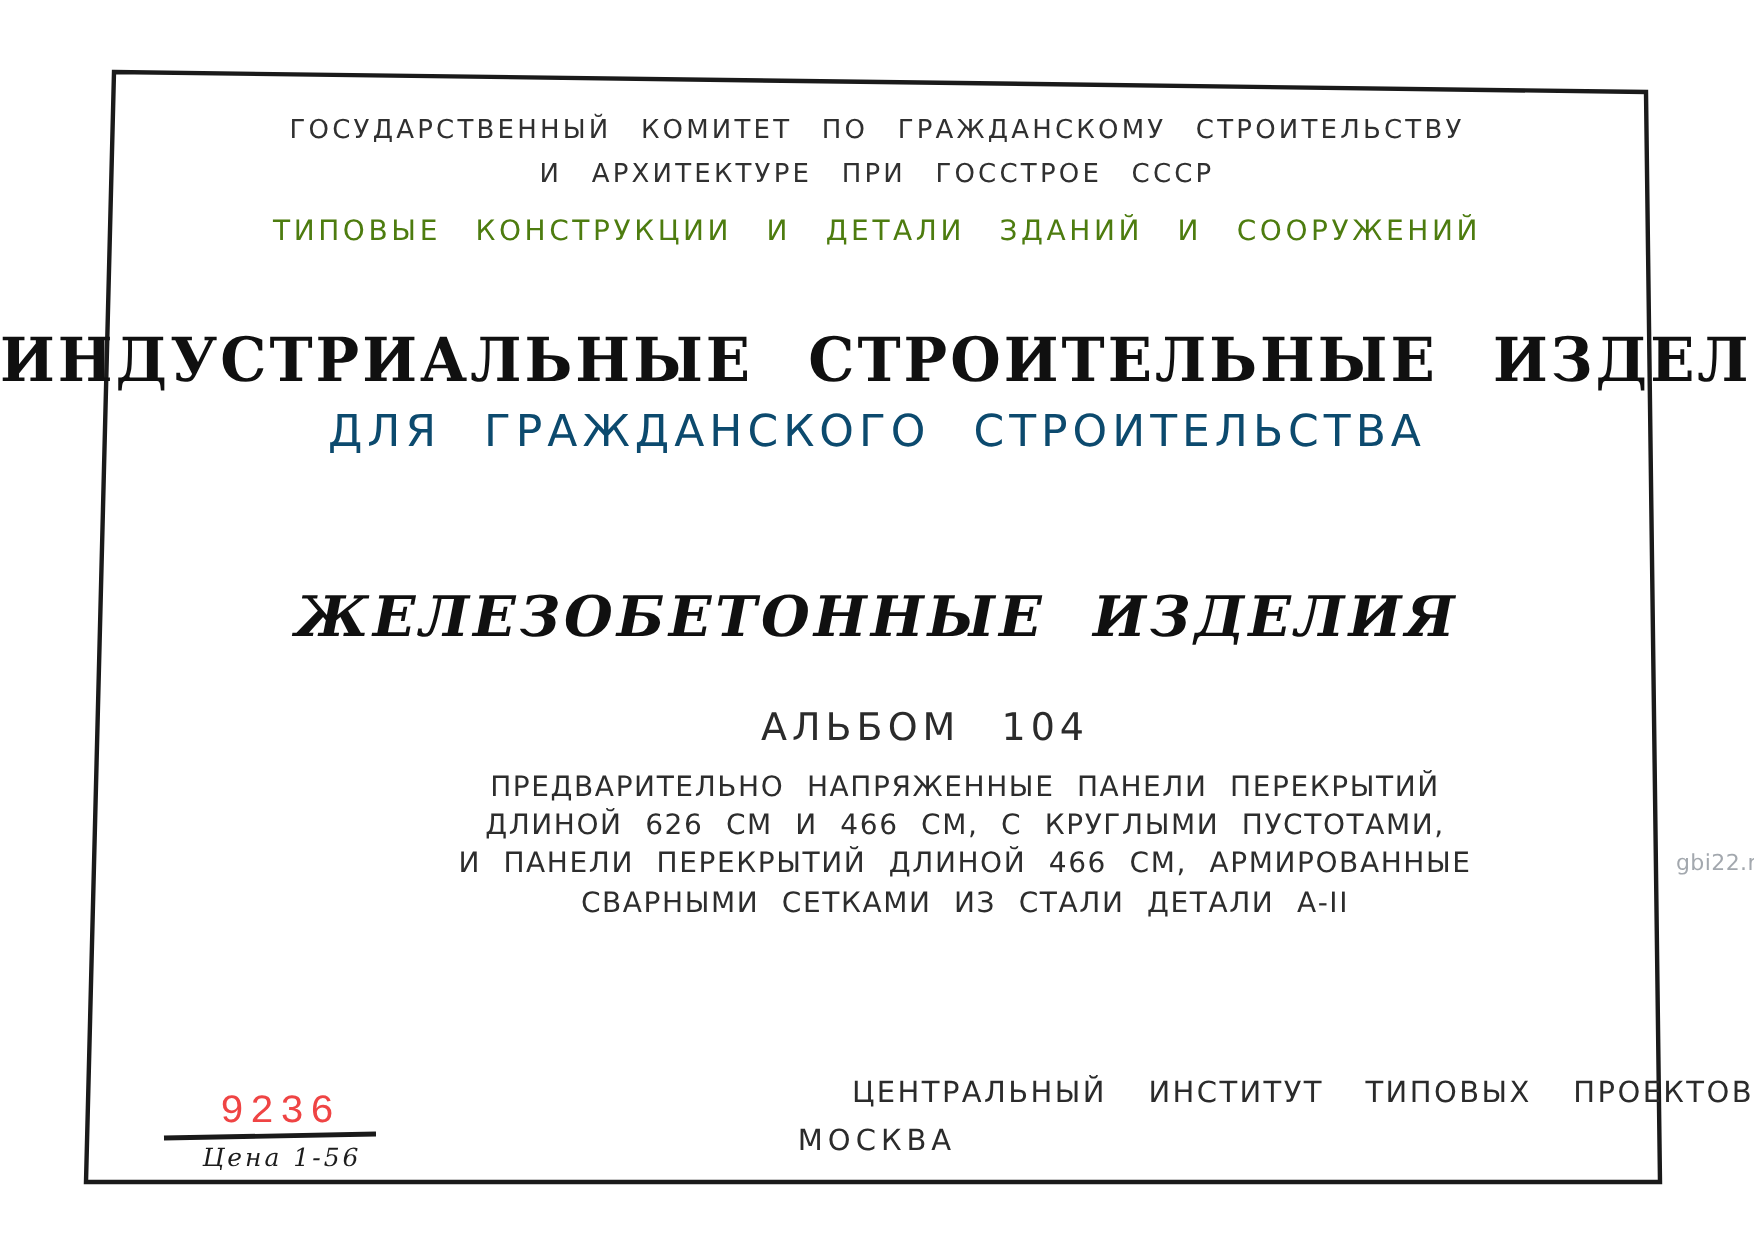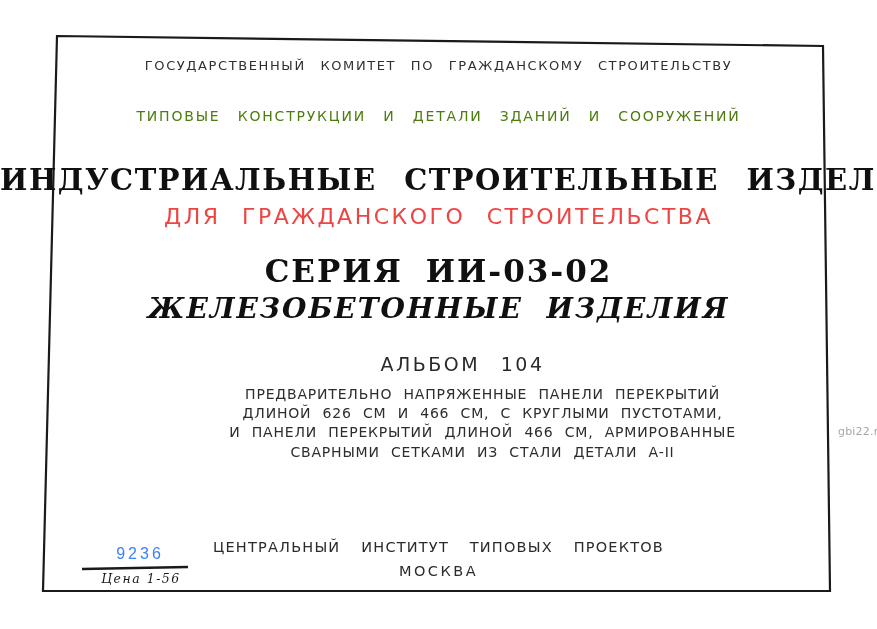--- a/index.html
+++ b/index.html
@@ -11,35 +11,35 @@
     font-family:"DejaVu Sans",sans-serif;
     color:#262626;
   }
   .page svg.borderlayer{position:absolute;left:0;top:0;pointer-events:none;}
   .cline{position:absolute;left:0;width:877px;text-align:center;white-space:nowrap;}
   .hand{font-family:"DejaVu Sans",sans-serif;color:#2b2b2b;}
   .org{font-size:13px;letter-spacing:1.6px;word-spacing:9px;color:#303030;}
   .typ{font-size:14px;letter-spacing:1.8px;word-spacing:11px;color:#4d7c0f;}
   .big-serif{font-family:"DejaVu Serif",serif;font-weight:bold;color:#101010;}
   .title1{font-size:29px;letter-spacing:1.5px;word-spacing:16px;transform:scaleY(1.05);}
-  .title2{font-size:22px;letter-spacing:2.5px;word-spacing:12px;color:#ef4444;}
+  .title2{font-size:22px;letter-spacing:2.5px;word-spacing:12px;color:#0c4a6e;}
   .series1{font-size:31px;letter-spacing:2px;word-spacing:10px;}
   .series2{font-size:28px;letter-spacing:2px;word-spacing:12px;font-style:italic;}
   .album{font-size:19px;letter-spacing:2.5px;word-spacing:12px;color:#2b2b2b;margin-left:24px;}
   .desc{position:absolute;left:0;top:385px;width:877px;text-align:center;padding-left:44px;}
   .desc div{
     font-size:14px;letter-spacing:0.8px;word-spacing:6px;
     line-height:19.2px;color:#2d2d2d;white-space:nowrap;
   }
   .desc div.gap{margin-top:4px;}
   .inst{font-size:14.5px;letter-spacing:1.2px;word-spacing:15px;color:#2b2b2b;}
   .city{font-size:14.5px;letter-spacing:2.5px;color:#2b2b2b;}
   .stamp-number{
     position:absolute;left:88px;top:545px;width:104px;text-align:center;
-    font-family:Liberation Sans, sans-serif;font-size:16px;letter-spacing:3px;color:#3b82f6;
+    font-family:Liberation Mono, monospace;font-size:20px;letter-spacing:3px;color:#ef4444;
   }
   .stamp-price{
     position:absolute;left:86px;top:571px;width:110px;text-align:center;
     font-family:"DejaVu Serif",serif;font-style:italic;font-weight:normal;
     font-size:12.5px;letter-spacing:1.5px;color:#1c1c1c;
   }
   .watermark{
     position:absolute;left:838px;top:425px;
     font-size:11px;color:#a3a8ae;letter-spacing:0.2px;
   }
@@ -49,41 +49,41 @@
 
 <div class="page">
 
   <svg class="borderlayer" width="877" height="629" viewBox="0 0 877 629">
     <polygon points="57,36 823,46 830,591 43,591" fill="none" stroke="#1a1a1a" stroke-width="2.2"></polygon>
     <line x1="82" y1="569" x2="188" y2="567" stroke="#1a1a1a" stroke-width="2.4"></line>
   </svg>
 
   <div class="cline hand org" style="top:58px;">ГОСУДАРСТВЕННЫЙ КОМИТЕТ ПО ГРАЖДАНСКОМУ СТРОИТЕЛЬСТВУ</div>
 
+  <div class="cline hand org" style="top:80px;">И АРХИТЕКТУРЕ ПРИ ГОССТРОЕ СССР</div>
 
   <div class="cline hand typ" style="top:108px;">ТИПОВЫЕ КОНСТРУКЦИИ И ДЕТАЛИ ЗДАНИЙ И СООРУЖЕНИЙ</div>
 
   <div class="cline big-serif title1" style="top:163px;">ИНДУСТРИАЛЬНЫЕ СТРОИТЕЛЬНЫЕ ИЗДЕЛИЯ</div>
 
   <div class="cline hand title2" style="top:204px;">ДЛЯ ГРАЖДАНСКОГО СТРОИТЕЛЬСТВА</div>
 
-  <div class="cline big-serif series1" style="top:253px;">СЕРИЯ ИИ-03-02</div>
 
   <div class="cline big-serif series2" style="top:292px;">ЖЕЛЕЗОБЕТОННЫЕ ИЗДЕЛИЯ</div>
 
   <div class="cline hand album" style="top:353px;">АЛЬБОМ 104</div>
 
   <div class="desc">
     <div>ПРЕДВАРИТЕЛЬНО НАПРЯЖЕННЫЕ ПАНЕЛИ ПЕРЕКРЫТИЙ</div>
     <div>ДЛИНОЙ 626 СМ И 466 СМ, С КРУГЛЫМИ ПУСТОТАМИ,</div>
     <div>И ПАНЕЛИ ПЕРЕКРЫТИЙ ДЛИНОЙ 466 СМ, АРМИРОВАННЫЕ</div>
     <div>СВАРНЫМИ СЕТКАМИ ИЗ СТАЛИ ДЕТАЛИ А-II</div>
   </div>
 
-  <div class="cline hand inst" style="top:539px;">ЦЕНТРАЛЬНЫЙ ИНСТИТУТ ТИПОВЫХ ПРОЕКТОВ</div>
+  <div class="cline hand inst" style="top:539px;text-align:right;">ЦЕНТРАЛЬНЫЙ ИНСТИТУТ ТИПОВЫХ ПРОЕКТОВ</div>
 
   <div class="cline hand city" style="top:563px;">МОСКВА</div>
 
   <div class="stamp-number">9236</div>
 
   <div class="stamp-price">Цена 1-56</div>
 
   <div class="watermark">gbi22.ru</div>
 
 </div>

